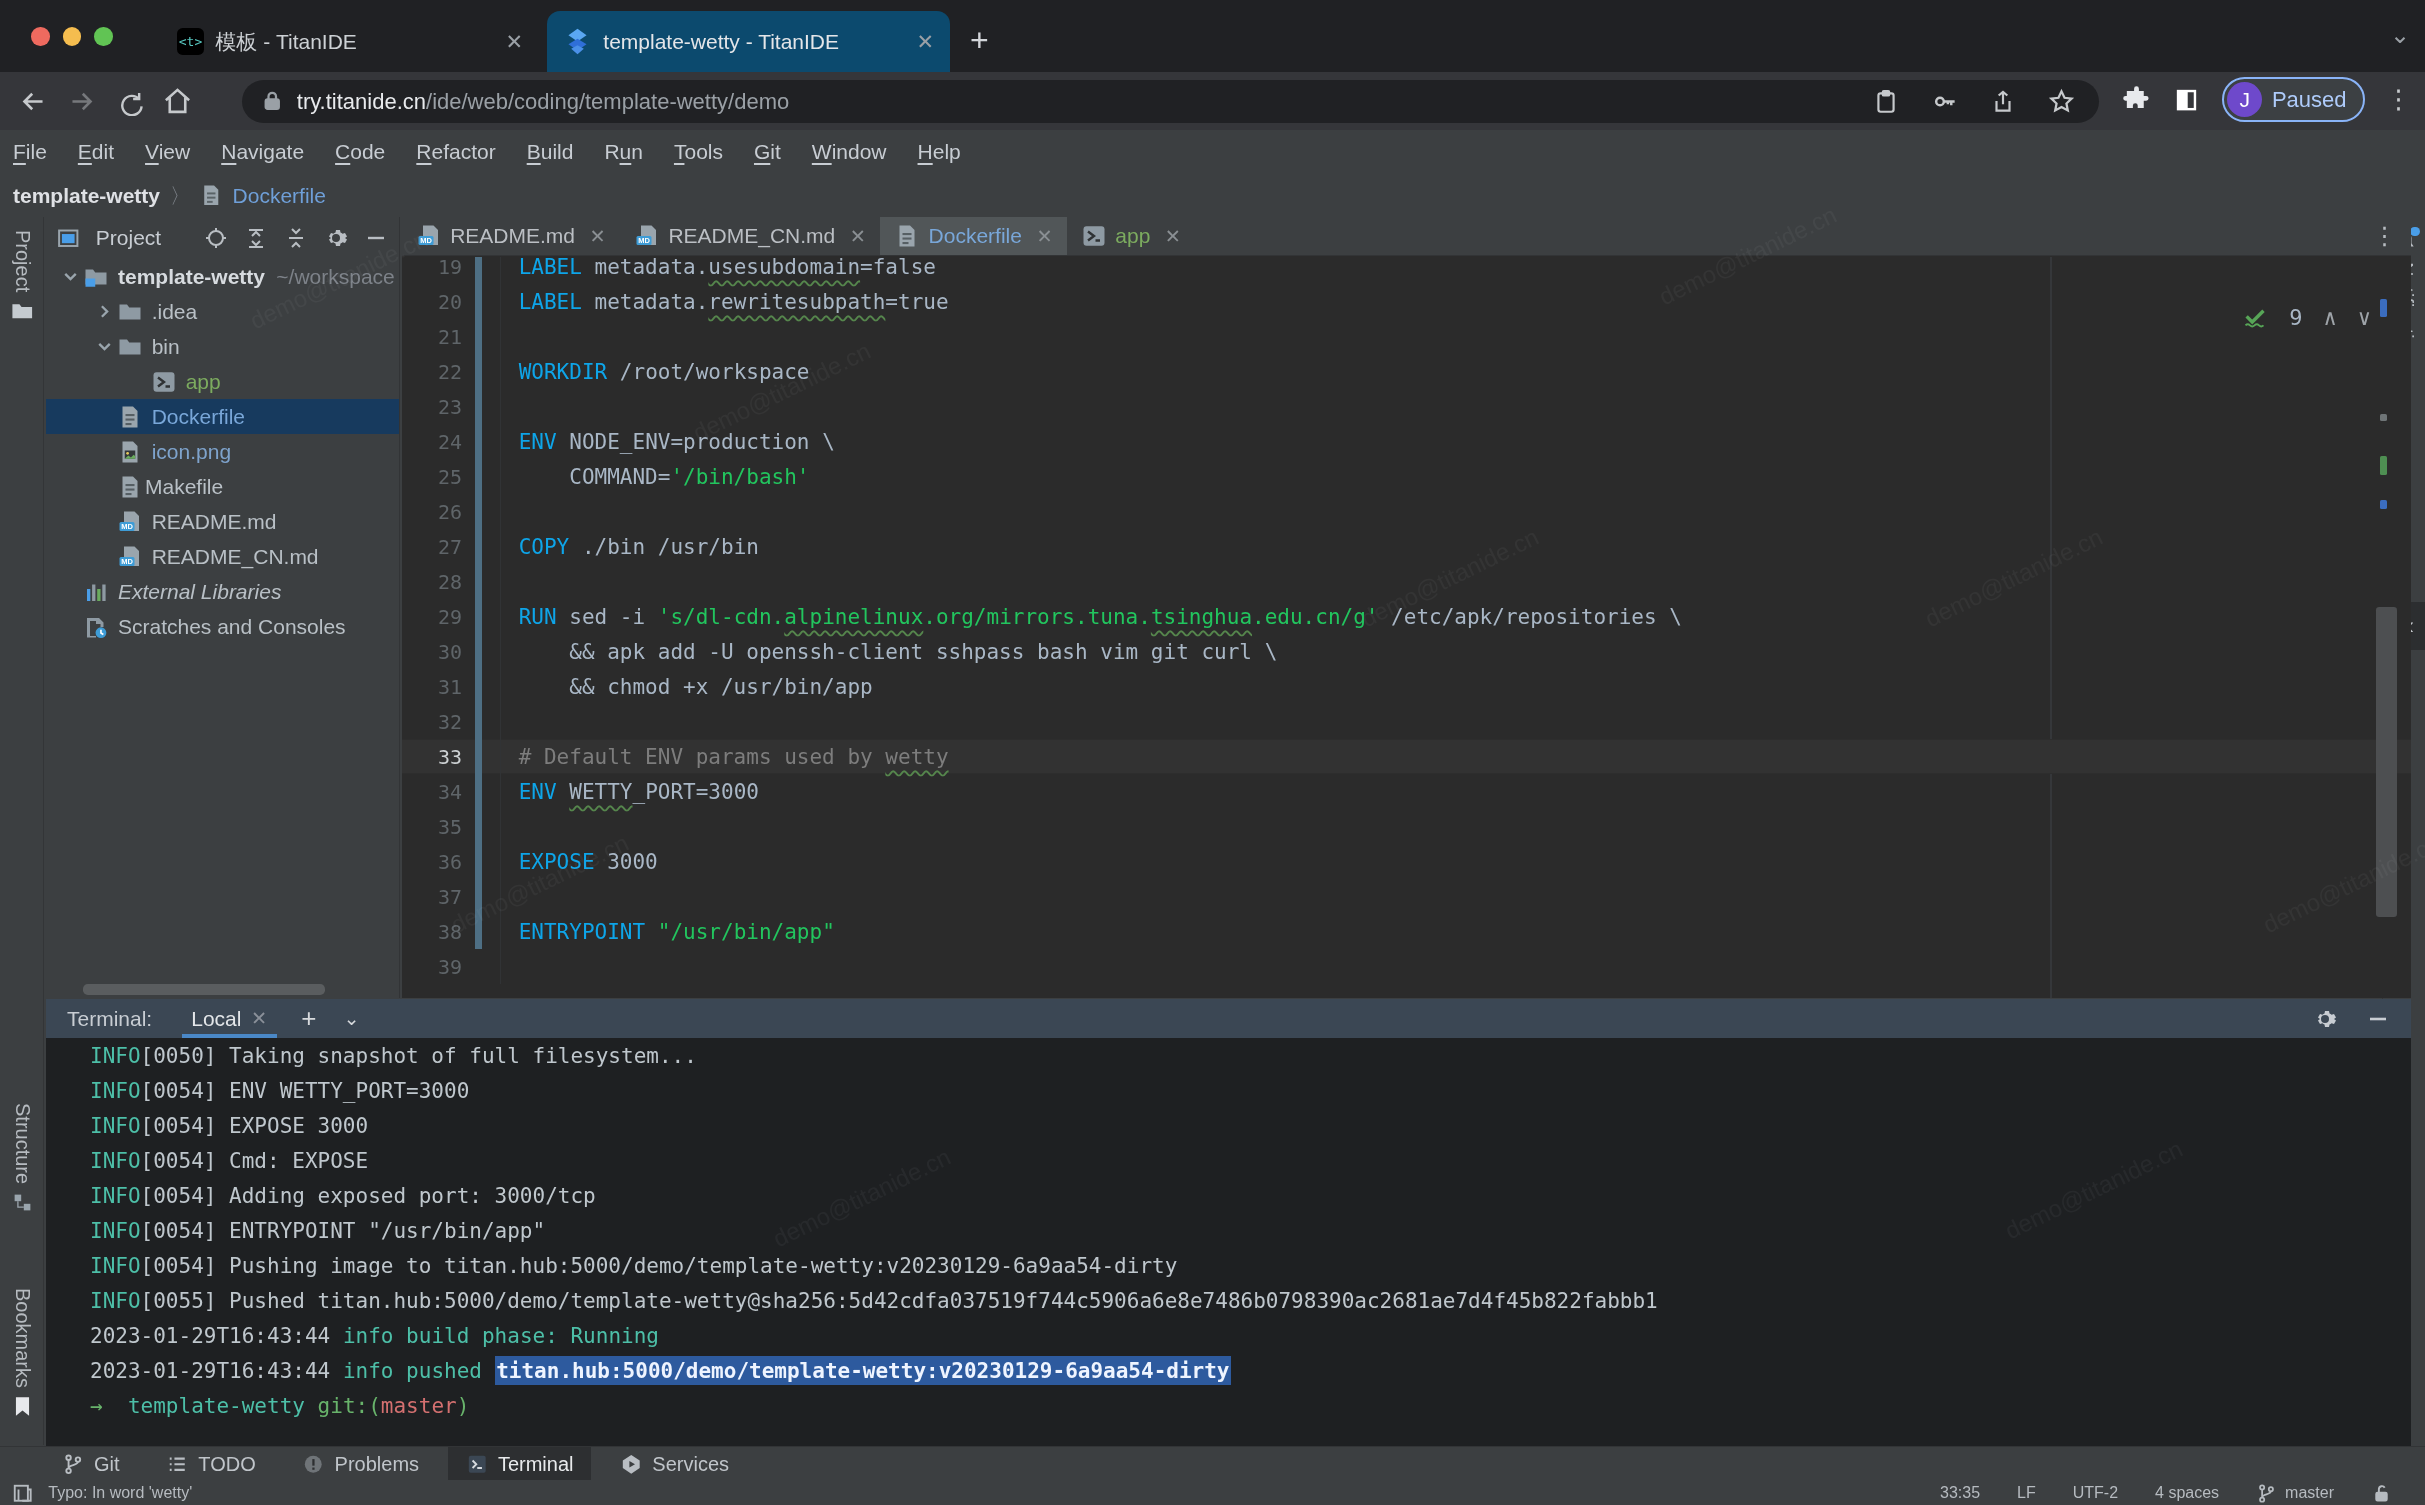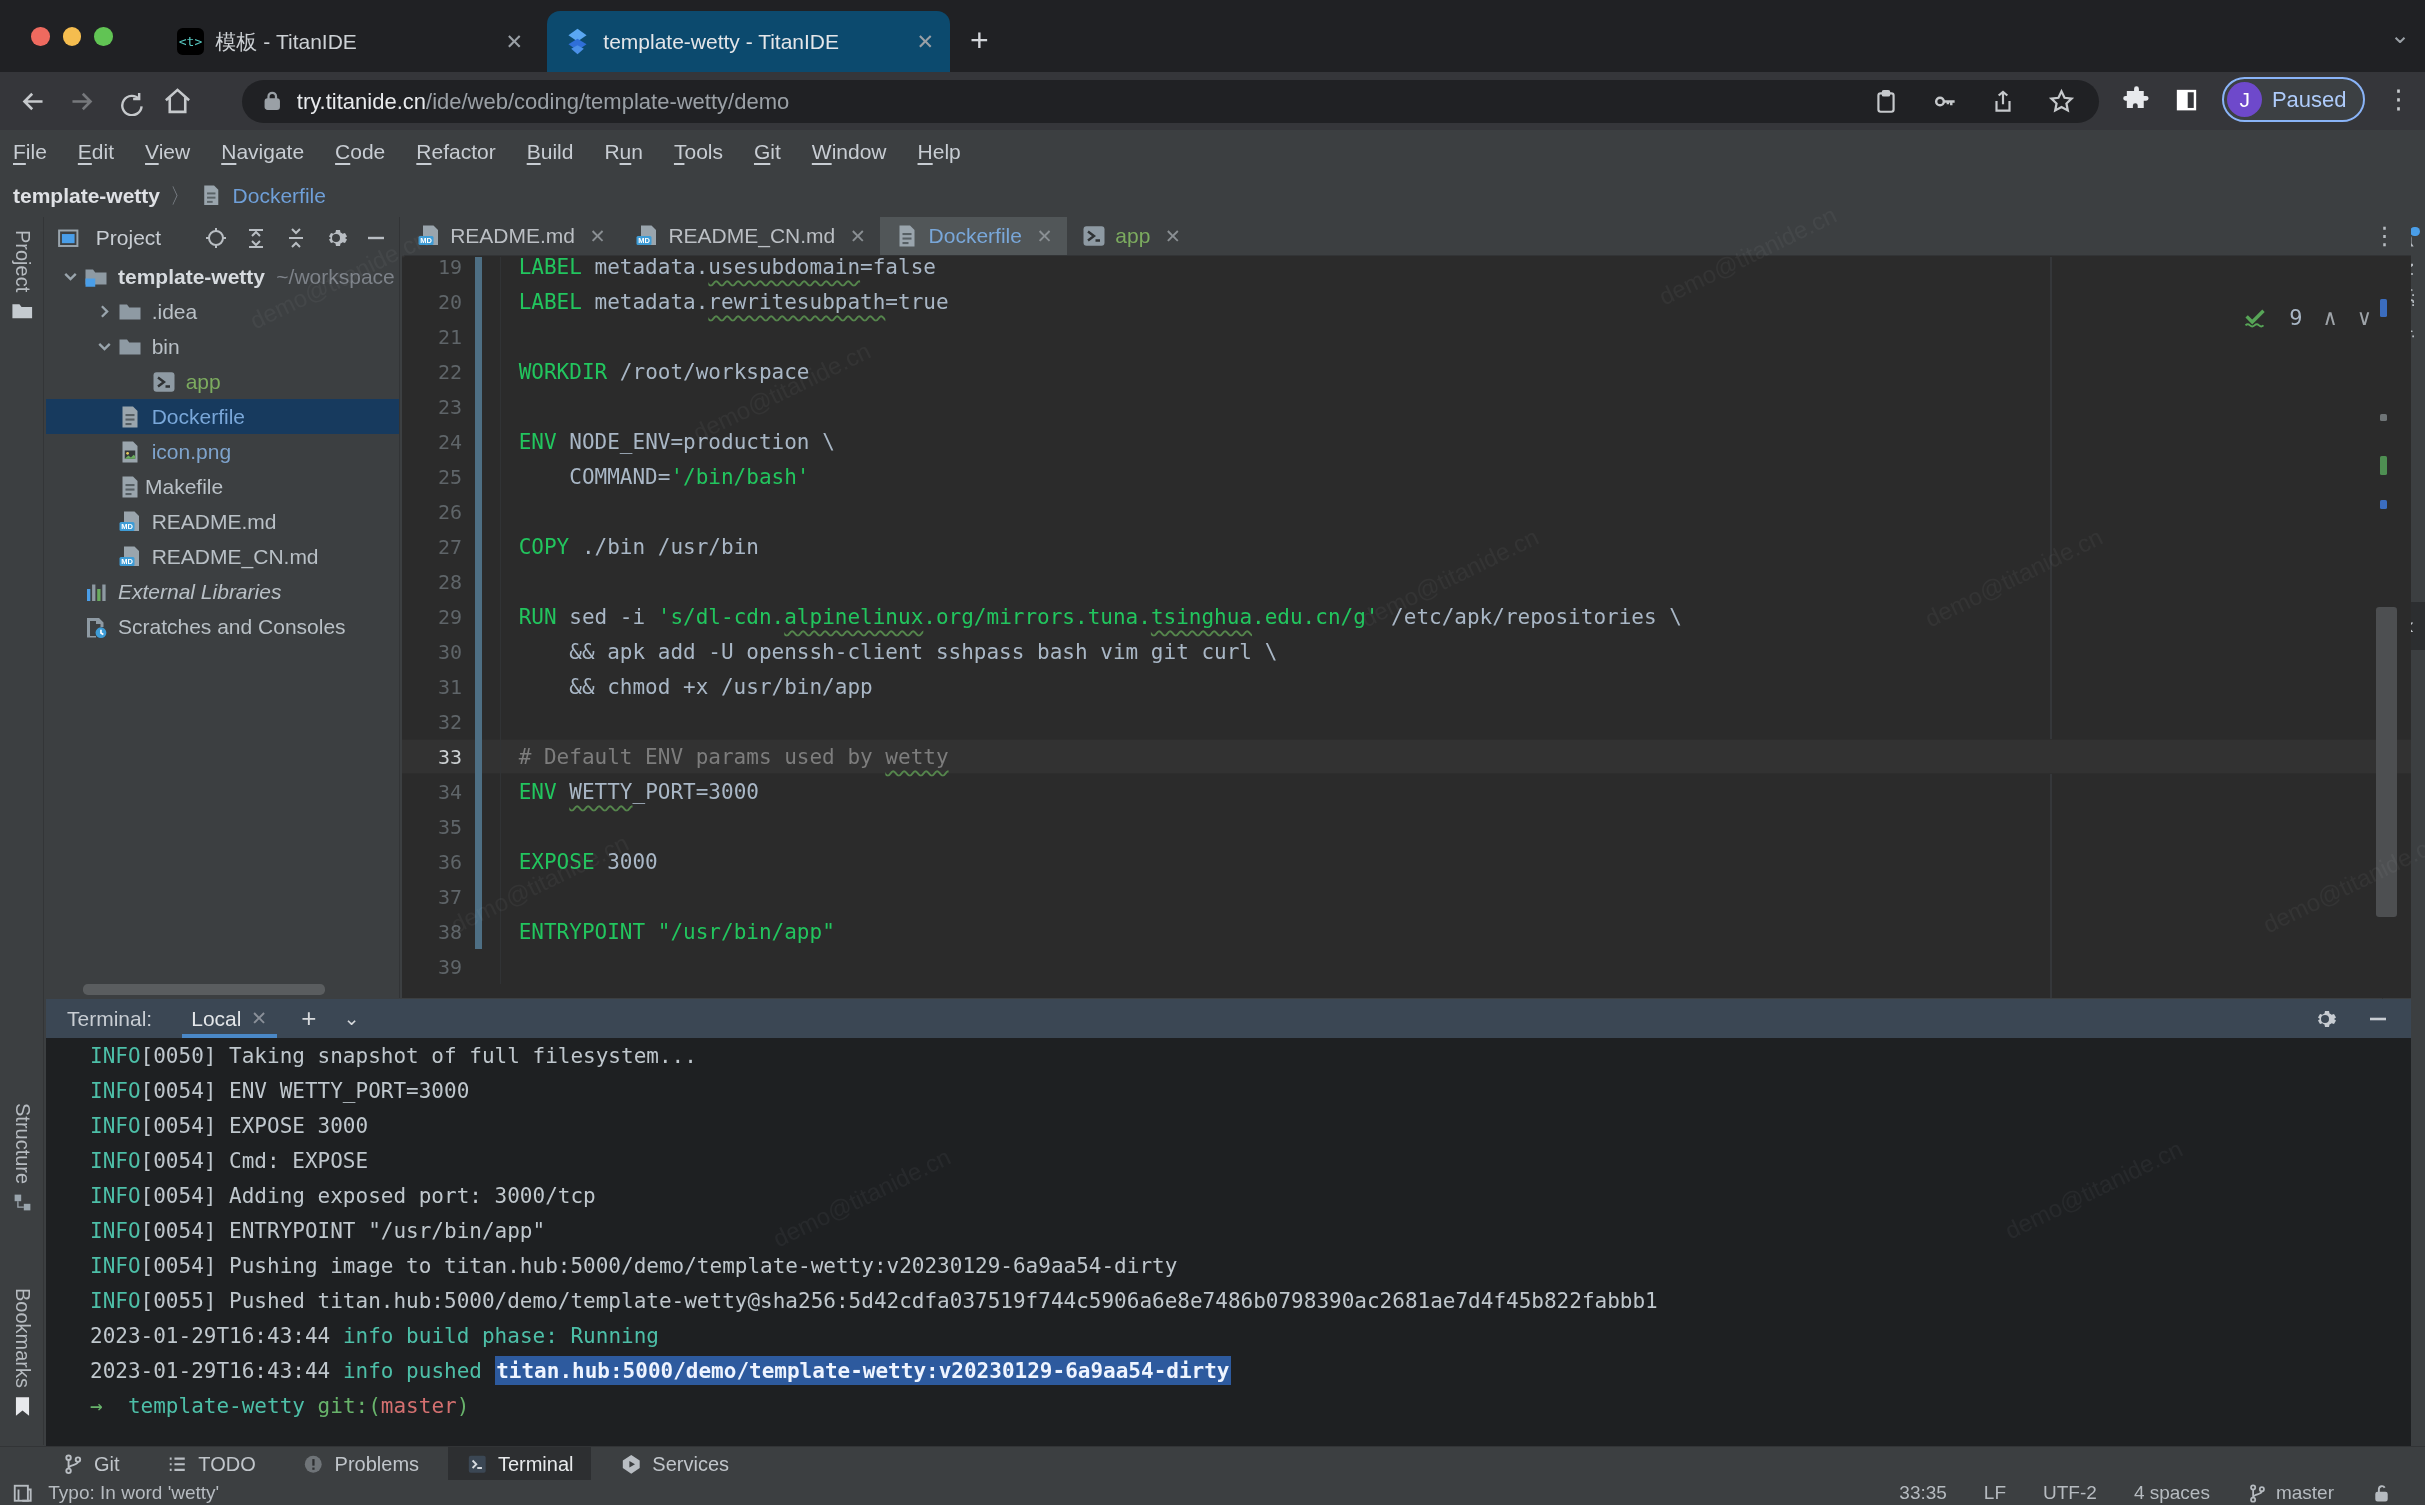--- a/index.html
+++ b/index.html
@@ -76,21 +76,21 @@
   .codewrap{position:absolute;left:0;top:40px;right:0;bottom:0;overflow:hidden;
     font-family:"DejaVu Sans Mono",monospace;font-size:21px;}
   .codeinner{position:relative;margin-top:-8px;}
   .cline{position:relative;height:35px;display:flex;align-items:center;}
   .cline.active{background:#323232;box-shadow:0 0.8px 0 #2d2d2d inset,0 -0.8px 0 #2d2d2d inset;}
   .lnum{width:60px;text-align:right;color:#5f6569;flex:none;font-size:20px;}
   .cline.active .lnum{color:#ccd0d2;}
   .gut{width:39px;flex:none;align-self:stretch;position:relative;border-right:1.6px solid #313335;}
   .gut .cb{position:absolute;left:13px;top:0;bottom:0;width:7.2px;background:#4e6f84;}
   .ctext{padding-left:17.7px;white-space:pre;}
-  .tk-k{color:#22c55e}.tk-t{color:#a9b7c6}.tk-s{color:#22c55e}.tk-c{color:#7d7d7d}
+  .tk-k{color:#0ea5e9}.tk-t{color:#a9b7c6}.tk-s{color:#22c55e}.tk-c{color:#7d7d7d}
   .wavy{text-decoration-line:underline;text-decoration-style:wavy;text-decoration-color:#55864c;
     text-decoration-thickness:1.6px;text-underline-offset:5.6px;}
   .guide{position:absolute;left:1648px;top:0;bottom:0;width:1.6px;background:#35373a;}
   .inspect{position:absolute;right:40px;top:47px;display:flex;align-items:center;gap:21px;
     font-size:22px;color:#a9b7c6;}
   .stripe-mark{position:absolute;width:7.2px;border-radius:1.6px;}
   .vthumb{position:absolute;right:14.5px;top:350px;width:21px;height:310px;background:#4d4f51;border-radius:3.2px;}
   
   .term{position:absolute;left:46px;top:999px;width:2365px;height:447px;background:#1e2022;}
   .term-head{position:absolute;left:0;top:0;right:0;height:39px;background:#3b4754;
@@ -106,21 +106,21 @@
     font-family:"DejaVu Sans Mono",monospace;font-size:21px;}
   .tline{height:35px;display:flex;align-items:center;padding-left:44px;white-space:pre;}
   .tm-d{color:#bfc7cd}.tm-i{color:#4dbfa8}.tm-g{color:#68b36b}.tm-r{color:#d47070}
   .tm-sel{background:#2d5a9e;color:#eef4ff;font-weight:bold;padding:2.4px 1.6px;}
   
   .bbar{position:absolute;left:0;top:1446px;width:2426px;height:35px;background:#3c3f41;
     border-top:1.6px solid #323436;display:flex;align-items:center;padding-left:44px;gap:11.3px;font-size:20px;}
   .bitem{display:flex;align-items:center;gap:9.7px;padding:0 17.7px;height:35px;color:#c0c5ca;}
   .bitem.active{background:#2d2f31;color:#e8eaec;}
   .sbar{position:absolute;left:0;top:1480px;width:2426px;height:26px;background:#3c3f41;
-    display:flex;align-items:center;font-size:19px;color:#b6bbc0;}
+    display:flex;align-items:center;font-size:16px;color:#b6bbc0;}
   .sbar-left{display:flex;align-items:center;gap:14.5px;padding-left:11.3px;}
   .sbar-right{margin-left:auto;display:flex;align-items:center;gap:37px;padding-right:34px;}
   .sbar-right .seg{display:flex;align-items:center;gap:8px;}
   .wm{position:absolute;color:#d0d6da;opacity:0.05;font-size:24px;transform:rotate(-26deg);white-space:nowrap;}
   .icon{flex:none;display:inline-flex;align-items:center;justify-content:center;}
 </style>
 </head>
 <body>
 
 <div class="screen">

